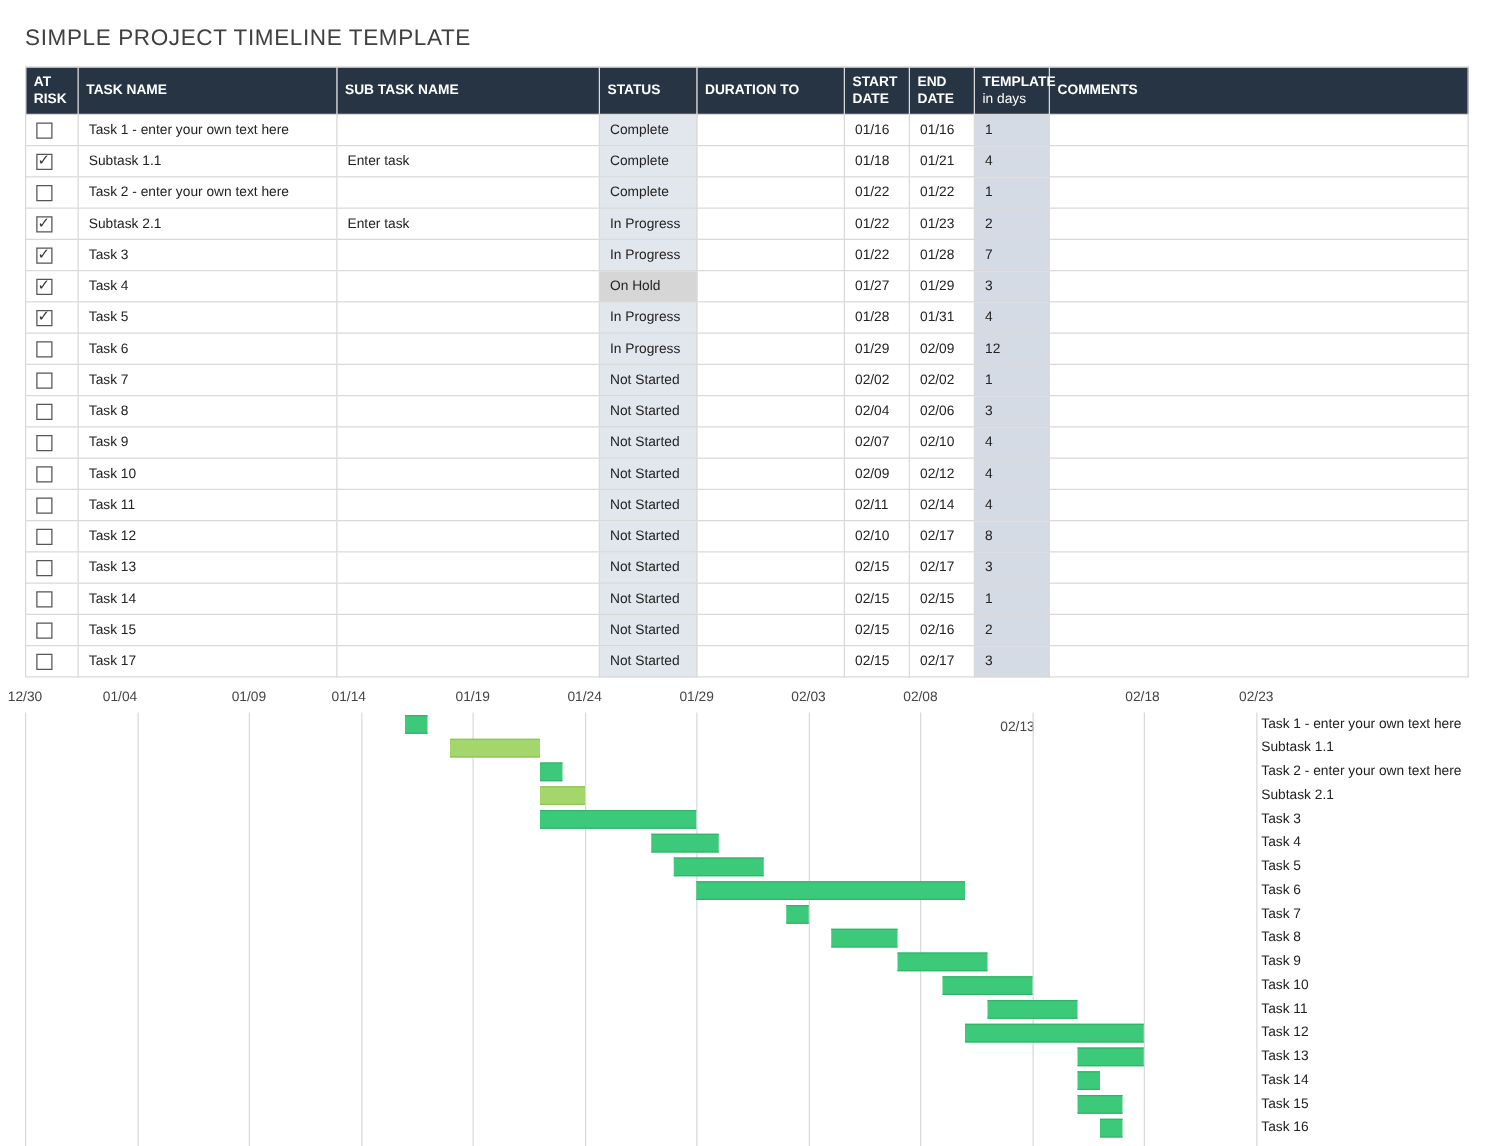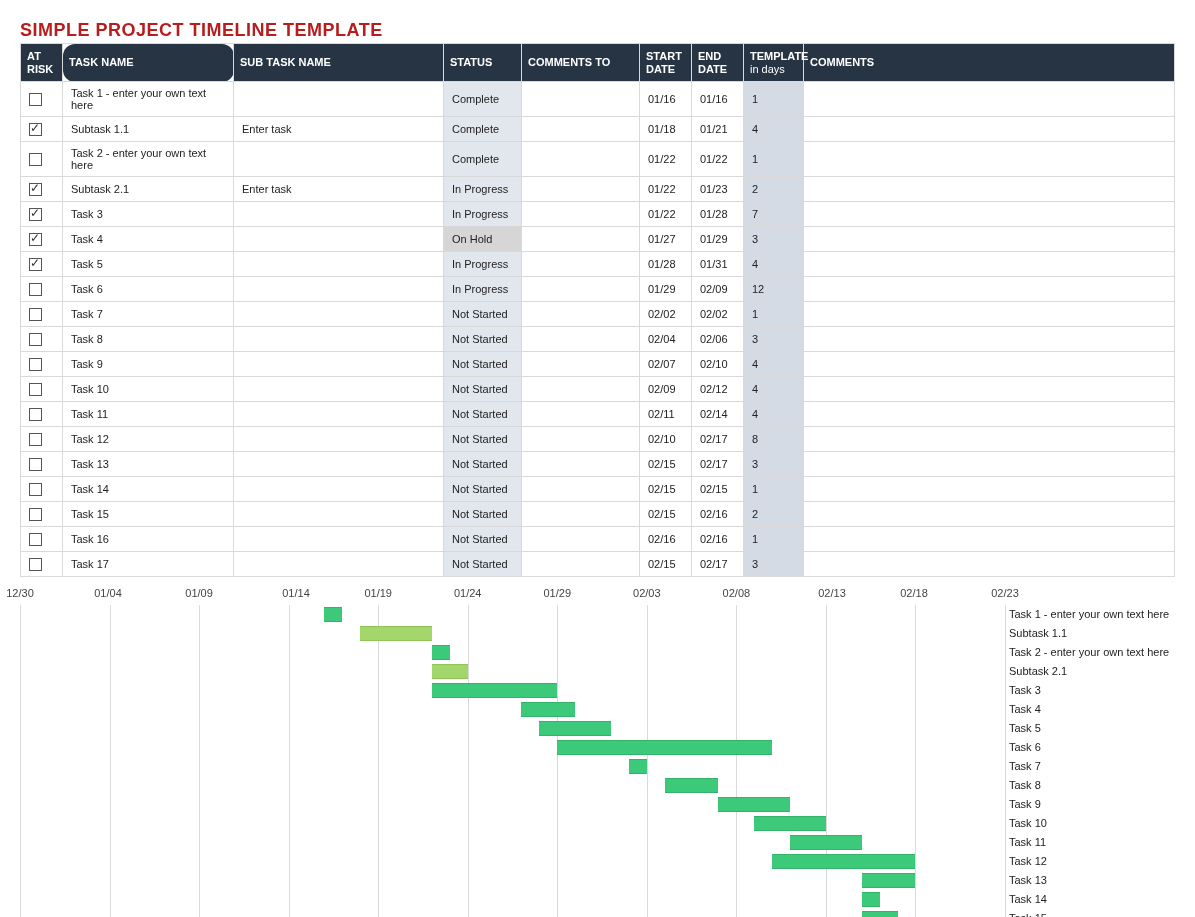--- a/index.html
+++ b/index.html
@@ -6,24 +6,24 @@
   body {
     margin: 0;
     padding: 20px;
     font-family: Arial, Helvetica, sans-serif;
     background: #fff;
     font-size: 12px;
     color: #222;
   }
   .title {
     font-size: 18px;
-    font-weight: bold;
+    font-weight: normal;
     letter-spacing: 0.5px;
-    color: #b91c1c;
-    margin-bottom: 2px;
+    color: #404040;
+    margin-bottom: 12px;
   }
   table.grid {
     width: 100%;
     border-collapse: collapse;
     table-layout: fixed;
   }
   table.grid th, table.grid td {
     border: 1px solid #d9d9d9;
     padding: 5px 8px;
     text-align: left;
@@ -34,21 +34,21 @@
     background: #273444;
     color: #fff;
     font-weight: bold;
     font-size: 11px;
     line-height: 1.15;
     padding: 6px 6px;
     vertical-align: middle;
   }
   th .sub { font-weight: normal; display:block;}
   .col-risk  { width: 42px; text-align:center;}
-  .col-task  { width: 171px; border-radius: 12px; }
+  .col-task  { width: 207px; }
   .col-subt  { width: 210px; }
   .col-stat  { width: 78px; text-align:center;}
   .col-assg  { width: 118px; }
   .col-date  { width: 52px; text-align:center;}
   .col-dur   { width: 60px; text-align:center;}
   .col-comm  { }
   td.center { text-align:center; }
   td.status-cell { background:#e2e7ee; text-align:center;}
   td.status-onhold { background:#d6d6d6; }
   td.dur-cell { background:#d4dbe5; text-align:center;}
@@ -135,21 +135,21 @@
       <col class="col-date">
       <col class="col-dur">
       <col class="col-comm">
   </colgroup>
   <thead>
     <tr>
       <th class="col-risk">AT RISK</th>
       <th class="col-task">TASK NAME</th>
       <th class="col-subt">SUB TASK NAME</th>
       <th class="col-stat">STATUS</th>
-      <th class="col-assg">COMMENTS TO</th>
+      <th class="col-assg">DURATION TO</th>
       <th class="col-date">START DATE</th>
       <th class="col-date">END DATE</th>
       <th class="col-dur">
         <span>TEMPLATE</span>
         <span class="sub">in days</span>
       </th>
       <th class="col-comm">COMMENTS</th>
     </tr>
   </thead>
   <tbody id="tbody">
@@ -335,55 +335,44 @@
         <td></td>
         <td class="status-cell">Not Started</td>
         <td></td>
         <td class="center">02/15</td>
         <td class="center">02/16</td>
         <td class="dur-cell">2</td>
         <td></td>
       </tr>
       <tr>
         <td class="center"><span class="chk"></span></td>
-        <td>Task 16</td>
-        <td></td>
-        <td class="status-cell">Not Started</td>
-        <td></td>
-        <td class="center">02/16</td>
-        <td class="center">02/16</td>
-        <td class="dur-cell">1</td>
-        <td></td>
-      </tr>
-      <tr>
-        <td class="center"><span class="chk"></span></td>
         <td>Task 17</td>
         <td></td>
         <td class="status-cell">Not Started</td>
         <td></td>
         <td class="center">02/15</td>
         <td class="center">02/17</td>
         <td class="dur-cell">3</td>
         <td></td>
       </tr>
     </tbody>
 </table>
 
 <div class="gantt-wrap">
   <div class="gantt-axis" id="gantt-axis" style="width: 985px;">
       <div class="tick" style="left: 0px;">12/30</div>
-      <div class="tick" style="left: 88px;">01/04</div>
+      <div class="tick" style="left: 76px;">01/04</div>
       <div class="tick" style="left: 179.091px;">01/09</div>
-      <div class="tick" style="left: 276px;">01/14</div>
+      <div class="tick" style="left: 259px;">01/14</div>
       <div class="tick" style="left: 358.182px;">01/19</div>
       <div class="tick" style="left: 447.727px;">01/24</div>
       <div class="tick" style="left: 537.273px;">01/29</div>
       <div class="tick" style="left: 626.818px;">02/03</div>
       <div class="tick" style="left: 716.364px;">02/08</div>
-      <div class="tick" style="left: 812px;">02/13</div>
+      <div class="tick" style="left: 794px; margin-top: 24px;">02/13</div>
       <div class="tick" style="left: 894px;">02/18</div>
       <div class="tick" style="left: 985px;">02/23</div>
     </div>
   <div class="gantt-body">
     <div class="gantt-chart" id="gantt-chart" style="width: 985px; height: 361px;">
         <div class="gline" style="left: 0px;"></div>
         <div class="gline" style="left: 89.5455px;"></div>
         <div class="gline" style="left: 179.091px;"></div>
         <div class="gline" style="left: 268.636px;"></div>
         <div class="gline" style="left: 358.182px;"></div>

